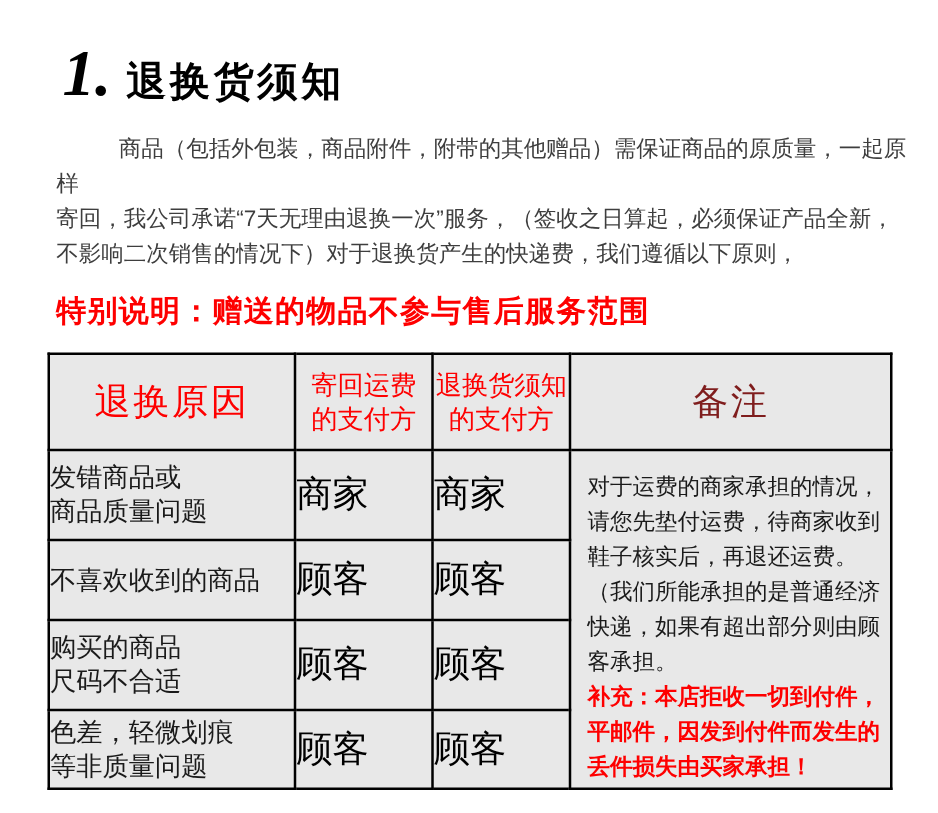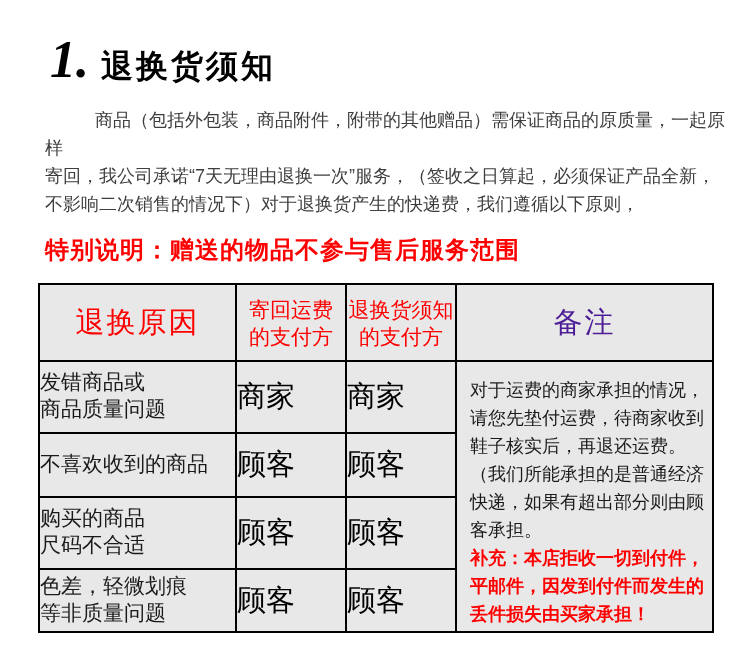--- a/index.html
+++ b/index.html
@@ -81,29 +81,28 @@
   th.h-payer {
     font-weight: normal;
     font-size: 21px;
     line-height: 27px;
     color: #fe0000;
     white-space: pre-line;
   }
   th.h-remark {
     font-weight: normal;
     font-size: 29px;
-    color: #4c1d95;
+    color: #7f1d1d;
     letter-spacing: 2px;
   }
   td.reason {
     font-size: 21px;
     line-height: 27px;
     color: #1a1a1a;
     white-space: pre-line;
-    font-family: Liberation Mono, monospace;
   }
   td.payer {
     font-size: 29px;
     color: #000;
   }
   td.remark-cell {
     text-align: left;
     vertical-align: top;
     padding: 10px 5px 0 13px;
     font-size: 18px;

